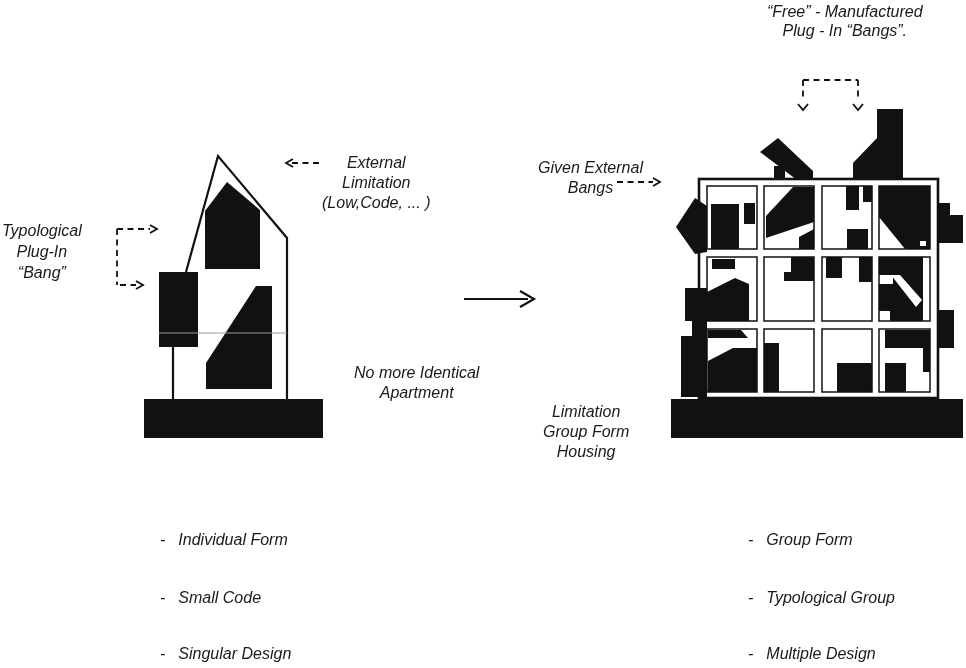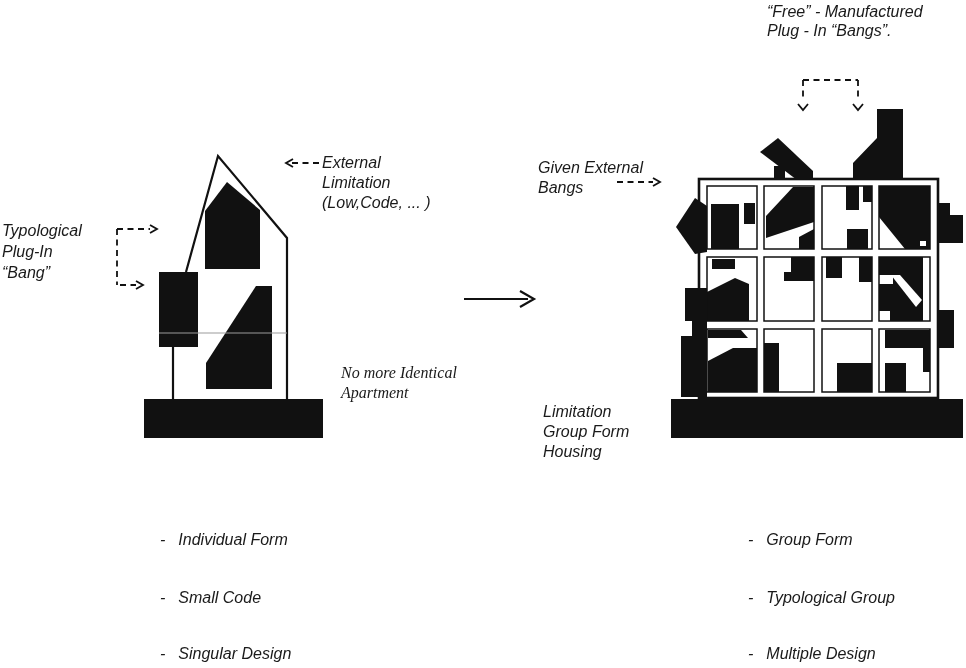--- a/index.html
+++ b/index.html
@@ -10,26 +10,26 @@
   .w{fill:#fff;stroke:none;}
   .ln2{stroke:#111;stroke-width:2.2;fill:none;}
   .faint{stroke:#9b9b9b;stroke-width:1.2;fill:none;}
   .outer{fill:none;stroke:#111;stroke-width:2.6;}
   .cell{fill:none;stroke:#111;stroke-width:1.5;}
   .dash{stroke:#111;stroke-width:1.8;fill:none;stroke-dasharray:6 4.5;}
   .chev{stroke:#111;stroke-width:1.8;fill:none;}
   .chev2{stroke:#111;stroke-width:2.2;fill:none;}
   .label{position:absolute;font-style:italic;font-size:16px;line-height:20px;
          color:#1a1a1a;white-space:nowrap;}
-  .label div{white-space:nowrap;}
+  .label div{white-space:nowrap;text-align:center;}
   .lab-typological{left:2px;top:220px;line-height:21px;}
   .lab-external{left:322px;top:153px;}
   .lab-free{left:767px;top:2px;line-height:19px;}
   .lab-given{left:538px;top:146px;margin-top:12px;}
-  .lab-nomore{left:341px;top:363px;font-family:Liberation Serif, serif;}
+  .lab-nomore{left:354px;top:363px;}
   .lab-alt{left:543px;top:402px;}
   .list-row{position:absolute;display:flex;gap:13px;font-style:italic;font-size:16px;
             line-height:20px;color:#1a1a1a;white-space:nowrap;}
 </style>
 </head>
 <body>
 
 <div class="stage">
 
   <svg width="966" height="668" viewBox="0 0 966 668">

